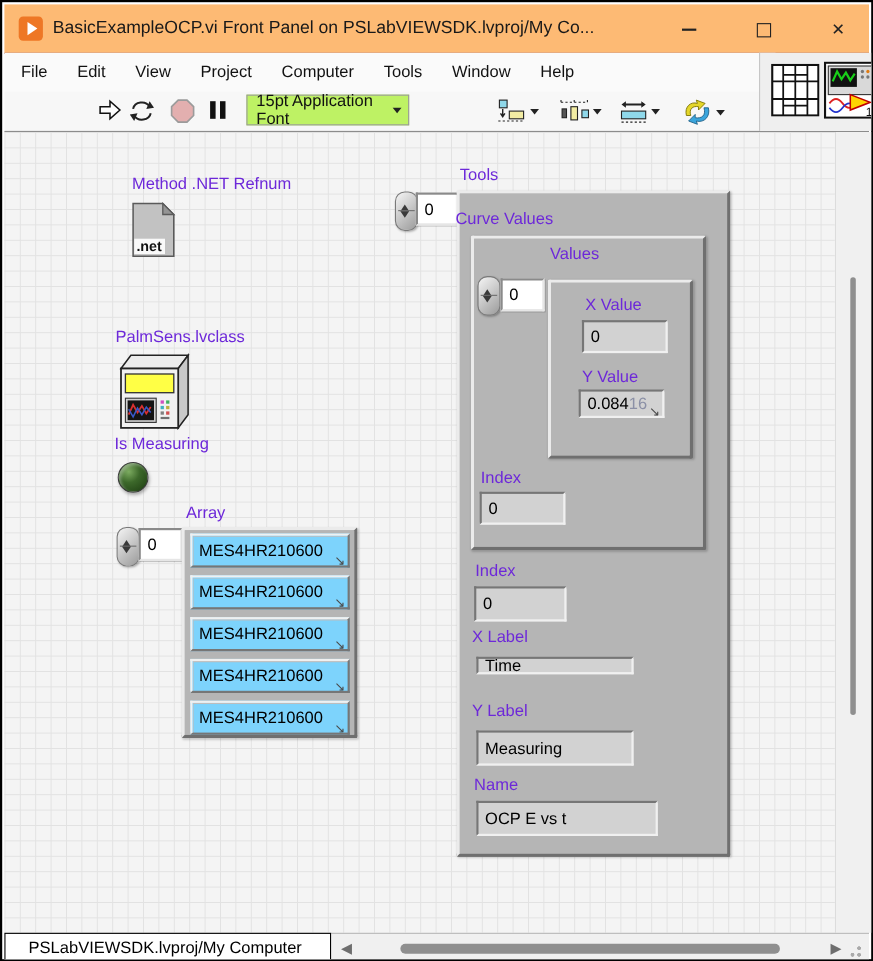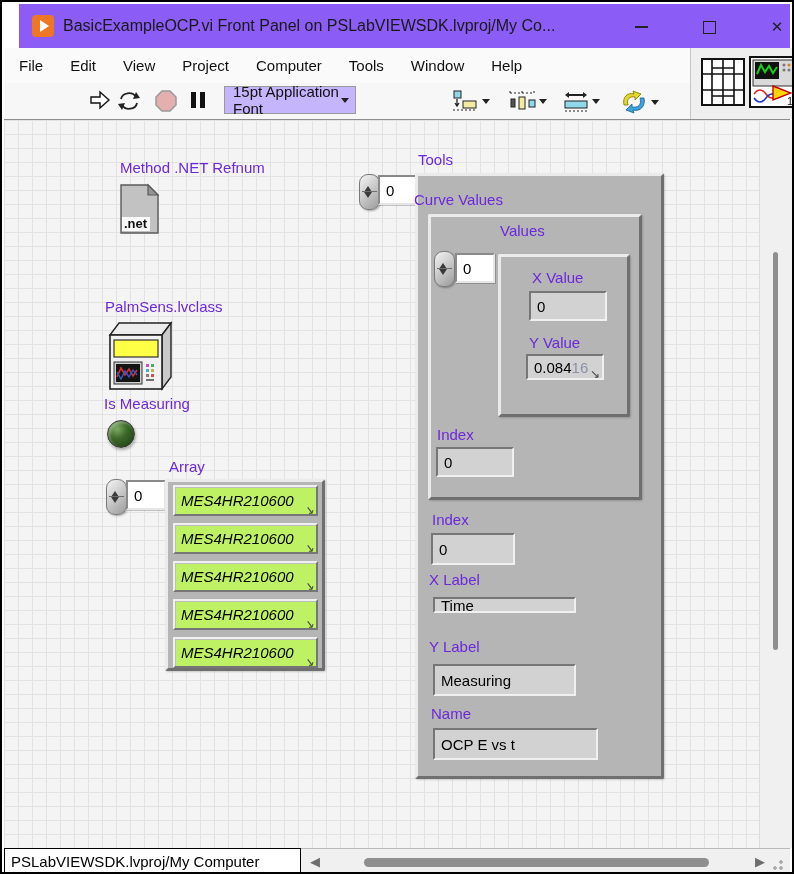--- a/index.html
+++ b/index.html
@@ -1,57 +1,57 @@
 <!DOCTYPE html>
 <html><head>
 <meta charset="utf-8">
 <style>
   html,body{margin:0;padding:0;background:#e9e9e9;font-family:"Liberation Sans",sans-serif;}
   .window{position:relative;width:794px;height:874px;box-sizing:border-box;background:#fff;border:2px solid #000;overflow:hidden;}
   
-  .titlebar{position:absolute;left:17px;top:2px;right:2px;height:44px;background:#8b5cf6;border-bottom:1px solid #7f1d1d;}
+  .titlebar{position:absolute;left:2px;top:2px;right:2px;height:44px;background:#fdba74;border-bottom:1px solid #7f1d1d;}
   .lv-icon{position:absolute;left:13px;top:11px;width:22px;height:22px;background:#ee7725;border-radius:4px;}
   .lv-icon::after{content:"";position:absolute;left:8px;top:5px;border-left:9px solid #fff;border-top:6px solid transparent;border-bottom:6px solid transparent;}
   .title-text{position:absolute;left:44px;top:13px;font-size:16px;color:#191919;white-space:nowrap;}
   .win-btn{position:absolute;top:10px;width:38px;height:26px;display:flex;align-items:center;justify-content:center;color:#222;font-size:15px;}
   .btn-min{left:603px;} .btn-max{left:671px;} .btn-close{left:739px;}
   .glyph-min{display:block;width:13px;height:0;border-bottom:2px solid #222;}
   .glyph-max{display:block;width:11px;height:11px;border:1.5px solid #222;}
   .menubar{position:absolute;left:2px;top:46px;width:686px;height:35px;background:#fafafa;display:flex;align-items:center;gap:27px;padding-left:15px;font-size:15px;color:#111;}
   .menu-item{cursor:default;}
   .toolbar{position:absolute;left:2px;top:81px;width:686px;height:36px;background:#f7f7f7;}
   .hdr-sep{position:absolute;left:2px;top:117px;right:2px;height:1px;background:#8c8c8c;}
   .hdr-icons{position:absolute;left:688px;top:46px;width:104px;height:71px;background:#efefef;border-left:1px solid #c6c6c6;}
   .tbtn{position:absolute;top:6px;display:flex;align-items:center;}
   .caret{width:0;height:0;border:4px solid transparent;border-top:5px solid #222;margin-left:3px;margin-top:4px;}
-  .fontbox{position:absolute;left:220px;top:3px;width:132px;height:28px;border:1px solid #9a9a9a;background:#c4b5fd;display:flex;align-items:center;font-size:15px;padding-left:8px;box-sizing:border-box;color:#111;}
+  .fontbox{position:absolute;left:220px;top:3px;width:148px;height:28px;border:1px solid #9a9a9a;background:#bef264;display:flex;align-items:center;font-size:15px;padding-left:8px;box-sizing:border-box;color:#111;}
   .fontbox .caret{position:absolute;right:6px;}
   
   .panel-bg{position:absolute;left:2px;top:118px;width:755px;height:728px;background-color:#f4f4f4;
     background-image:linear-gradient(#e2e2e2 1px,transparent 1px),linear-gradient(90deg,#e2e2e2 1px,transparent 1px);
     background-size:14px 14px;}
   .lbl{position:absolute;font-size:15px;color:#6d28d9;white-space:nowrap;}
   .frame{position:absolute;background:#b5b5b5;border:3px solid;border-color:#ebebeb #6f6f6f #6f6f6f #ebebeb;border-radius:2px;box-sizing:border-box;box-shadow:1px 1px 2px rgba(0,0,0,.18);}
   .fld{position:absolute;box-sizing:border-box;border:2px solid;border-color:#767676 #f0f0f0 #f0f0f0 #767676;background:#d2d2d2;font-size:15px;color:#000;display:flex;align-items:center;padding-left:6px;white-space:nowrap;overflow:hidden;}
   .fld.white{background:#fff;border-color:#8a8a8a #e6e6e6 #e6e6e6 #8a8a8a;box-shadow:1px 1px 0 rgba(0,0,0,.2);}
-  .fld.raised{border-color:#f0f0f0 #767676 #767676 #f0f0f0;background:#bef264;box-shadow:inset 1px 1px 0 #bdbdbd;font-style:italic;}
+  .fld.raised{border-color:#f0f0f0 #767676 #767676 #f0f0f0;background:#7dd3fc;box-shadow:inset 1px 1px 0 #bdbdbd;}
   .trunc{color:#8b90a6;}
   .ovf{position:absolute;right:2px;bottom:-2px;font-size:12px;color:#4a4a4a;line-height:12px;}
   .spinner{position:absolute;width:19px;height:34px;border:1px solid #7a7a7a;border-radius:9px;background:linear-gradient(135deg,#f5f5f5,#9b9b9b);box-shadow:1px 1px 2px rgba(0,0,0,.3);}
   .sp-up{position:absolute;left:4px;top:7px;width:0;height:0;border:4px solid transparent;border-bottom:6px solid #3a3a3a;}
   .sp-mid{position:absolute;left:2px;right:2px;top:16px;height:1px;background:#6d6d6d;}
   .sp-dn{position:absolute;left:4px;bottom:7px;width:0;height:0;border:4px solid transparent;border-top:6px solid #3a3a3a;}
   .led{position:absolute;width:26px;height:26px;border-radius:50%;border:1px solid #3c3c3c;
     background:radial-gradient(circle at 35% 30%, #7cab60 0%, #3c682a 40%, #1b3a10 100%);
     box-shadow:inset 2px 2px 3px rgba(255,255,255,.35), 1px 2px 3px rgba(0,0,0,.3);}
   
   .vscroll{position:absolute;left:757px;top:118px;width:35px;height:728px;background:#f0f0f0;border-left:1px solid #dcdcdc;}
   .vthumb{position:absolute;left:13px;top:132px;width:5px;height:398px;background:#8f8f8f;border-radius:3px;}
   .statusbar{position:absolute;left:2px;top:846px;right:2px;height:26px;background:#f0f0f0;border-top:1px solid #b9b9b9;}
-  .proj-box{position:absolute;left:0;top:-1px;width:297px;height:27px;background:#fff;border:1px solid #000;box-sizing:border-box;display:flex;align-items:center;padding-left:6px;font-size:15px;color:#000;white-space:nowrap;}
+  .proj-box{position:absolute;left:0;top:-1px;width:297px;height:27px;background:#fff;border:1px solid #000;box-sizing:border-box;display:flex;align-items:center;padding-left:21px;font-size:15px;color:#000;white-space:nowrap;}
   .hs-arrow{position:absolute;top:5px;font-size:13px;color:#6e6e6e;}
   .hthumb{position:absolute;left:360px;top:9px;width:345px;height:9px;background:#8f8f8f;border-radius:5px;}
   .grip{position:absolute;right:6px;bottom:4px;width:12px;height:12px;
     background:radial-gradient(circle 1.5px at 3px 9px,#aaa 1.5px,transparent 2px),
                radial-gradient(circle 1.5px at 9px 9px,#aaa 1.5px,transparent 2px),
                radial-gradient(circle 1.5px at 9px 3px,#aaa 1.5px,transparent 2px);}
 </style>
 </head>
 <body>
 

